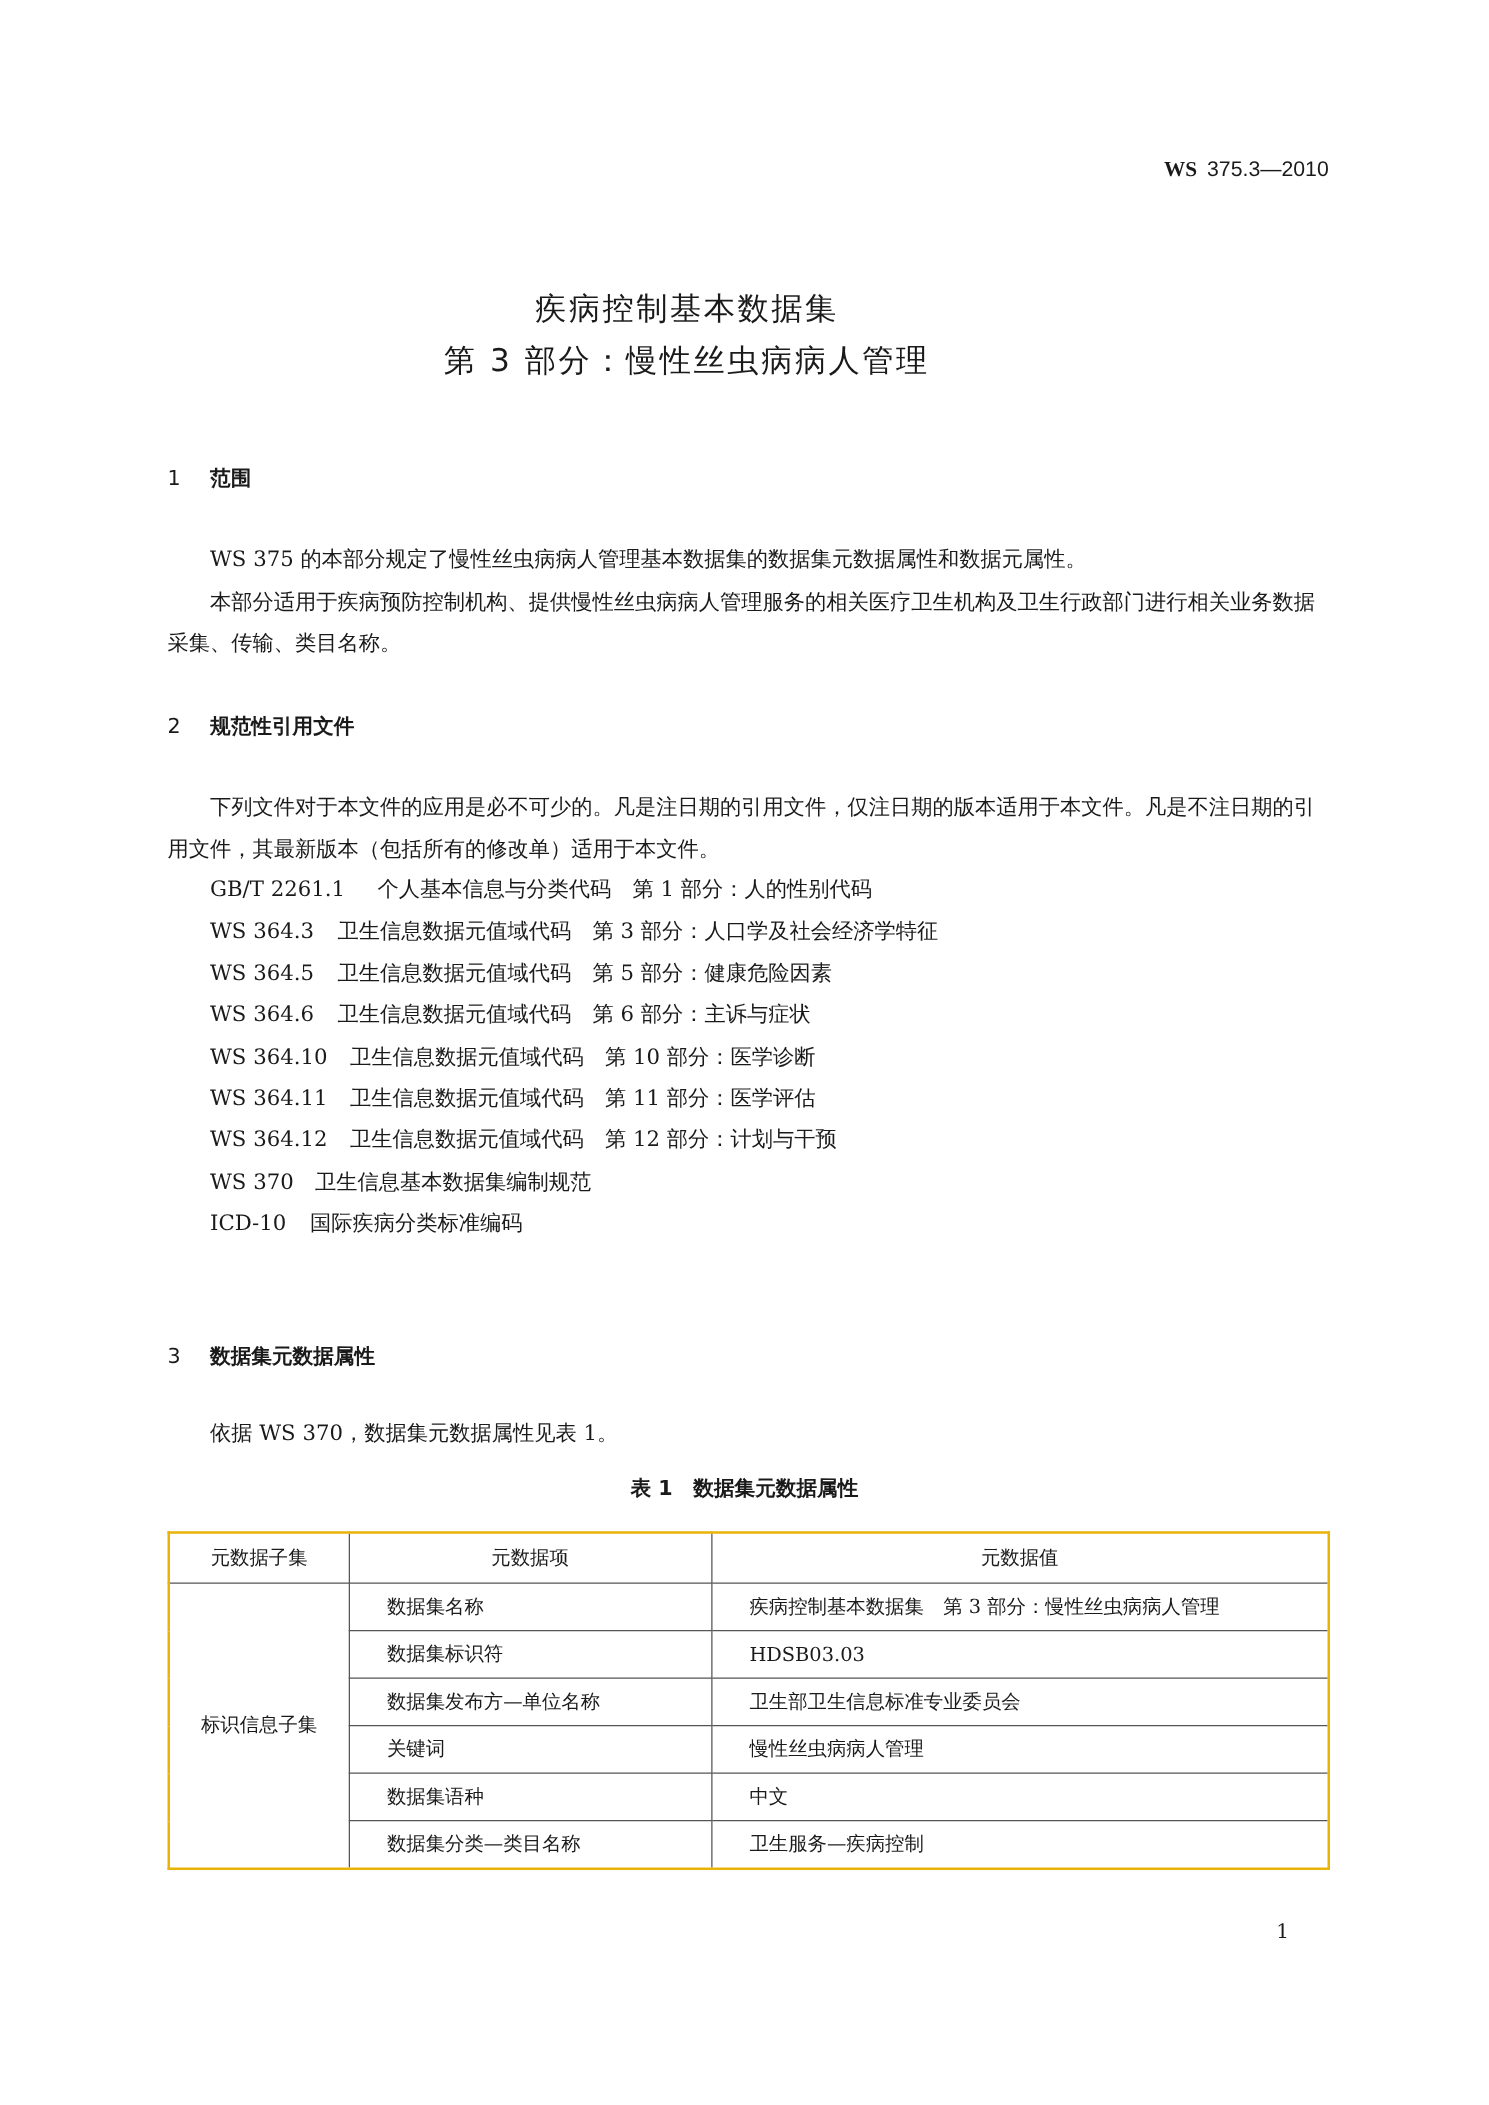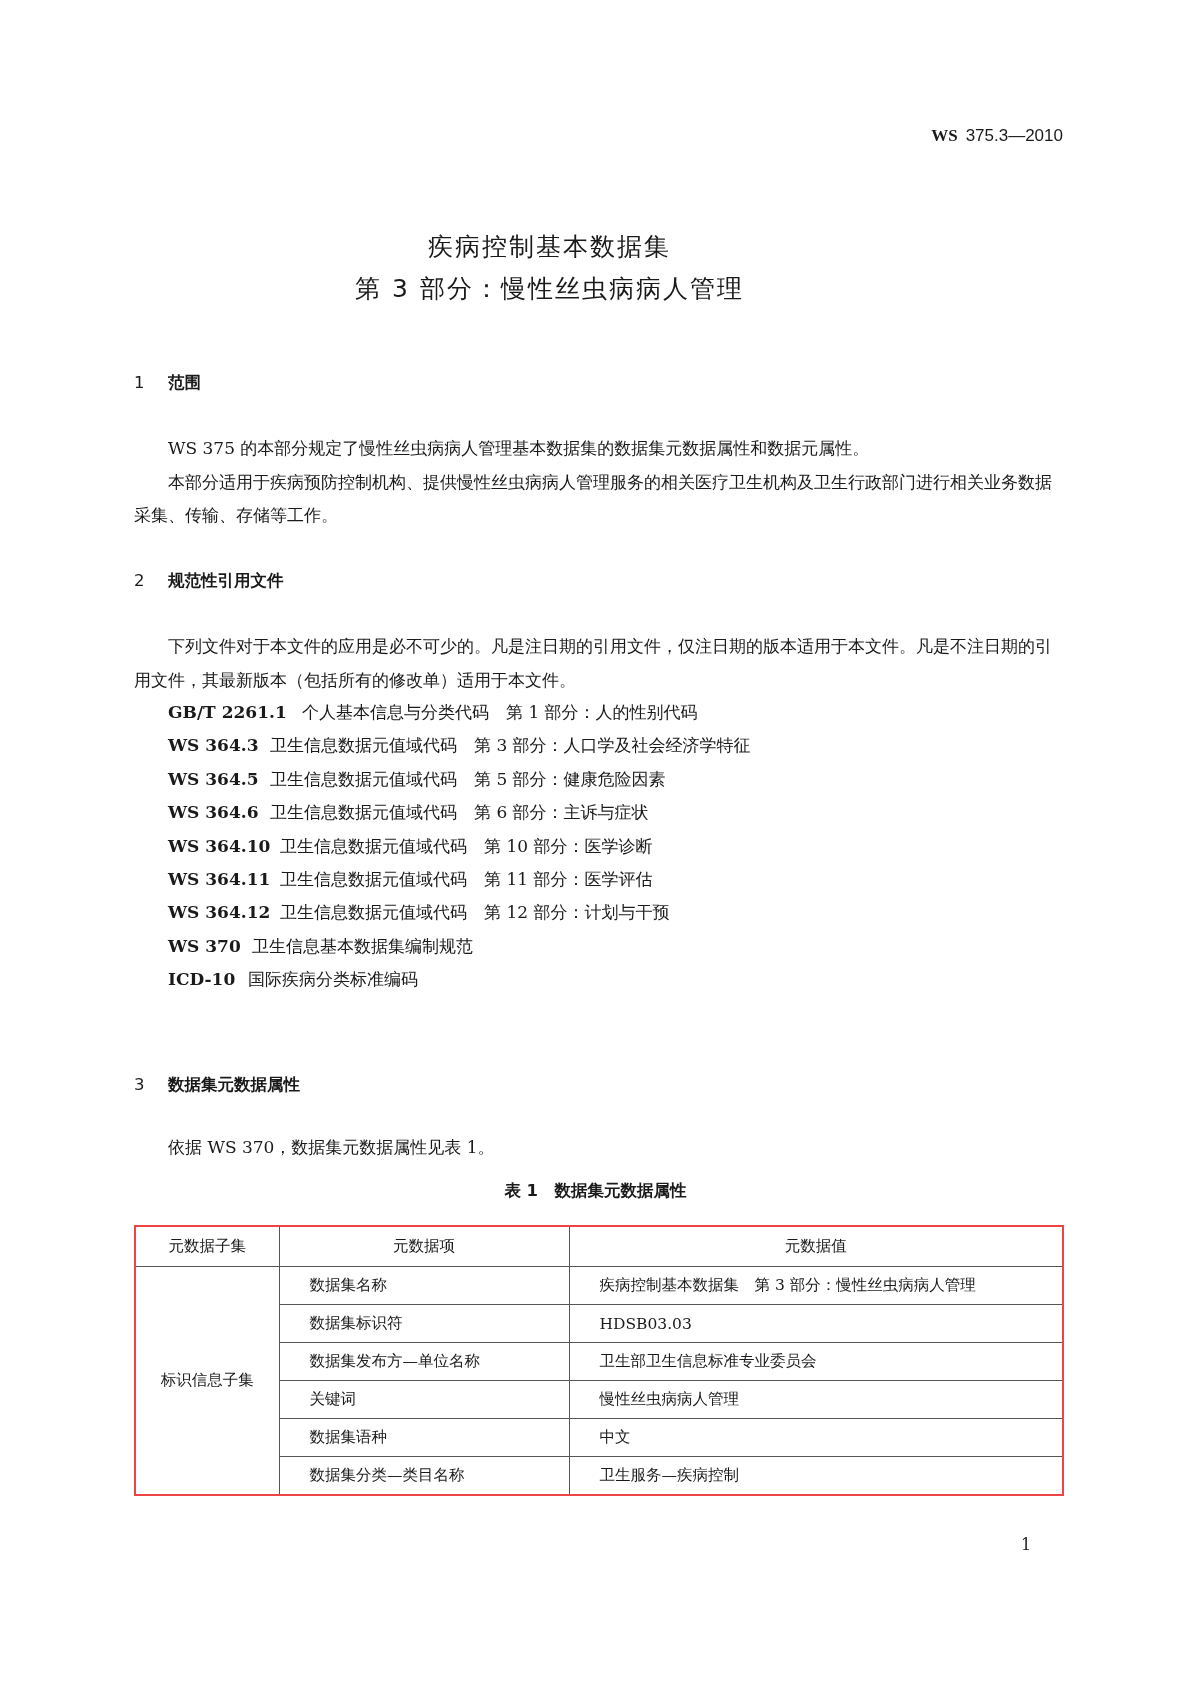--- a/index.html
+++ b/index.html
@@ -10,45 +10,45 @@
   .std-no .ws { font-family: "Liberation Serif", serif; font-weight: bold; margin-right: 8px; }
   .title { left: 0; width: 1099px; text-align: center; font-family: "DejaVu Sans", sans-serif; font-size: 25px; letter-spacing: 2px; }
   .title1 { top: 230px; }
   .title2 { top: 272px; }
   .sec { left: 134px; font-family: "DejaVu Sans", sans-serif; font-weight: bold; font-size: 16.5px; }
   .sec .num { display: inline-block; width: 34px; font-weight: normal; }
   .para { left: 134px; width: 930px; font-size: 17px; line-height: 33.5px; white-space: normal; }
   .para p { margin: 0; text-indent: 34px; }
   .refs { left: 168px; font-size: 17px; line-height: 33.4px; }
   .refs div { white-space: nowrap; }
-  .refs .code { display: inline-block; font-weight: bold; }
+  .refs .code { display: inline-block; }
   .table-title { left: 0; width: 1191px; text-align: center; top: 1180px; font-family: "DejaVu Sans", sans-serif; font-weight: bold; font-size: 16.5px; }
   table.meta { position: absolute; left: 134px; top: 1225px; width: 930px; border-collapse: collapse;
-               font-size: 15.5px; border: 2px solid #ef4444; }
+               font-size: 15.5px; border: 2px solid #eab308; }
   table.meta td, table.meta th { border: 1px solid #555; height: 37px; padding: 0 0 0 30px; font-weight: normal; text-align: left; }
   table.meta th { text-align: center; padding: 0; height: 39px; }
   table.meta td.subset { text-align: center; padding: 12px; }
   .page-num { top: 1535px; left: 1021px; font-size: 16px; }
 </style>
 </head>
 <body>
 
 <div class="abs std-no">
   <span class="ws">WS</span><span>375.3—2010</span>
 </div>
 
 <div class="abs title title1">疾病控制基本数据集</div>
 <div class="abs title title2">第 3 部分：慢性丝虫病病人管理</div>
 
 <div class="abs sec" style="top:372px;">
   <span class="num">1</span><span>范围</span>
 </div>
 <div class="abs para" style="top:432px;">
   <p>WS 375 的本部分规定了慢性丝虫病病人管理基本数据集的数据集元数据属性和数据元属性。</p>
-  <p>本部分适用于疾病预防控制机构、提供慢性丝虫病病人管理服务的相关医疗卫生机构及卫生行政部门进行相关业务数据采集、传输、存储等工作。</p>
+  <p>本部分适用于疾病预防控制机构、提供慢性丝虫病病人管理服务的相关医疗卫生机构及卫生行政部门进行相关业务数据采集、传输、类目名称。</p>
 </div>
 
 <div class="abs sec" style="top:570px;">
   <span class="num">2</span><span>规范性引用文件</span>
 </div>
 <div class="abs para" style="top:630px;">
   <p>下列文件对于本文件的应用是必不可少的。凡是注日期的引用文件，仅注日期的版本适用于本文件。凡是不注日期的引用文件，其最新版本（包括所有的修改单）适用于本文件。</p>
 </div>
 <div class="abs refs" style="top:696px;">
   <div><span class="code" style="width:134px">GB/T 2261.1</span><span>个人基本信息与分类代码　第 1 部分：人的性别代码</span></div>

